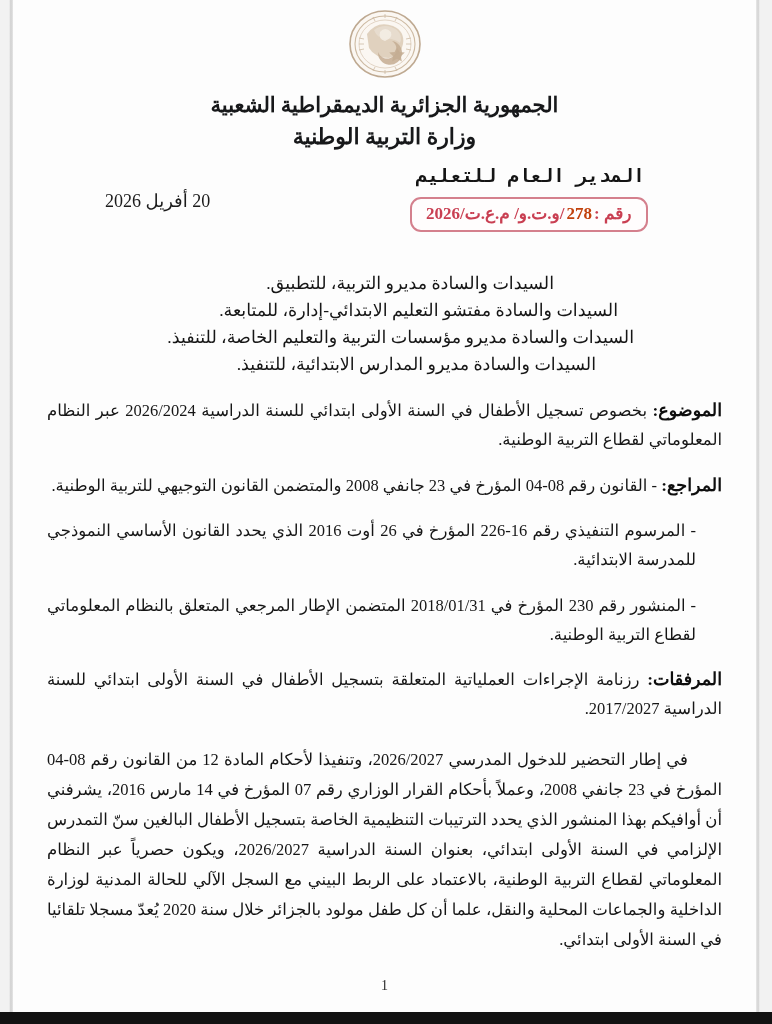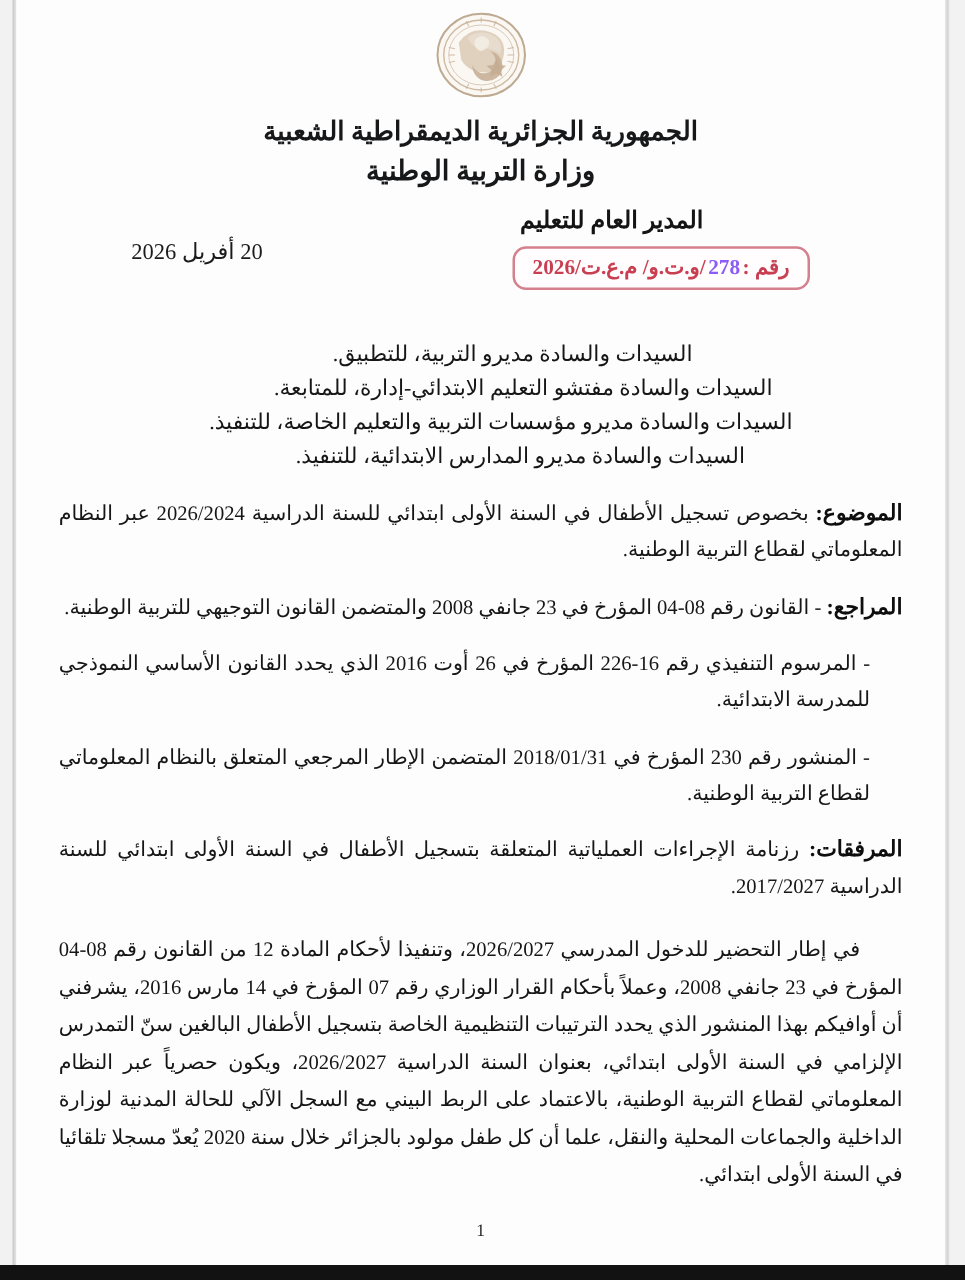--- a/index.html
+++ b/index.html
@@ -82,41 +82,42 @@
     top: 0;
     width: 300px;
     text-align: left;
   }
   #signer-title {
     font-size: 19px;
     font-weight: 600;
     color: #141414;
     line-height: 26px;
     padding-left: 6px;
+    font-family: Liberation Mono, monospace;
   }
   #ref-box {
     display: inline-block;
     margin-top: 7px;
     padding: 5px 14px 6px 14px;
     border: 2px solid #d4808d;
     border-radius: 11px;
     background: #fffdfd;
     white-space: nowrap;
     direction: rtl;
   }
   .ref-txt {
     font-size: 17px;
     font-weight: 700;
     color: #c93f52;
     line-height: 20px;
   }
   .ref-num {
     font-size: 17px;
     font-weight: 700;
-    color: #8b5cf6;
+    color: #c2410c;
     padding: 0 2px;
   }
   #date-col {
     position: absolute;
     left: 58px;
     top: 24px;
     font-size: 18px;
     color: #1b1b1b;
     line-height: 26px;
   }

